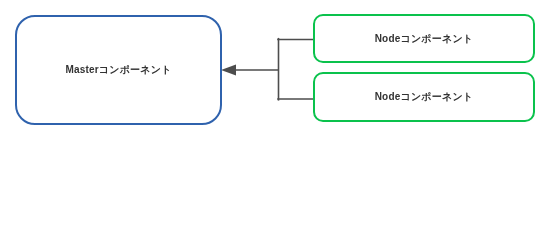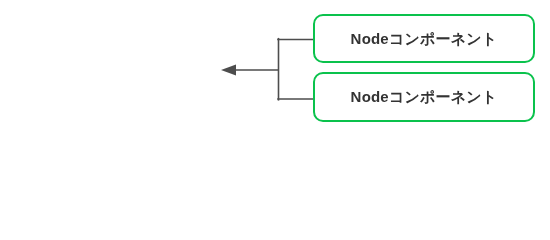--- a/index.html
+++ b/index.html
@@ -20,21 +20,21 @@
   .node-box {
     position: absolute;
     box-sizing: border-box;
     background: #ffffff;
     display: flex;
     align-items: center;
     justify-content: center;
     text-align: center;
   }
   .node-label {
-    font-size: 15px;
+    font-size: 10px;
     font-weight: bold;
     color: #333333;
     letter-spacing: 0.2px;
     line-height: 1.2;
     white-space: nowrap;
   }
   #master-box {
     left: 15px;
     top: 15px;
     width: 207px;
@@ -75,20 +75,23 @@
   <svg id="connector-svg" viewBox="0 0 550 142" xmlns="http://www.w3.org/2000/svg">
     <g fill="none" stroke="#4d4d4d" stroke-width="1.6" stroke-linecap="square">
       <line x1="278" y1="39.5" x2="313" y2="39.5"></line>
       <line x1="278" y1="99" x2="313" y2="99"></line>
       <line x1="278.5" y1="38.7" x2="278.5" y2="99.8"></line>
       <line x1="278" y1="70" x2="233" y2="70"></line>
     </g>
     <polygon points="221,70 236,64.5 236,75.5" fill="#4d4d4d"></polygon>
   </svg>
 
+  <div class="node-box" id="master-box">
+    <span class="node-label">Masterコンポーネント</span>
+  </div>
 
   <div class="node-box" id="node-box-1">
     <span class="node-label">Nodeコンポーネント</span>
   </div>
 
   <div class="node-box" id="node-box-2">
     <span class="node-label">Nodeコンポーネント</span>
   </div>
 
 </div>

